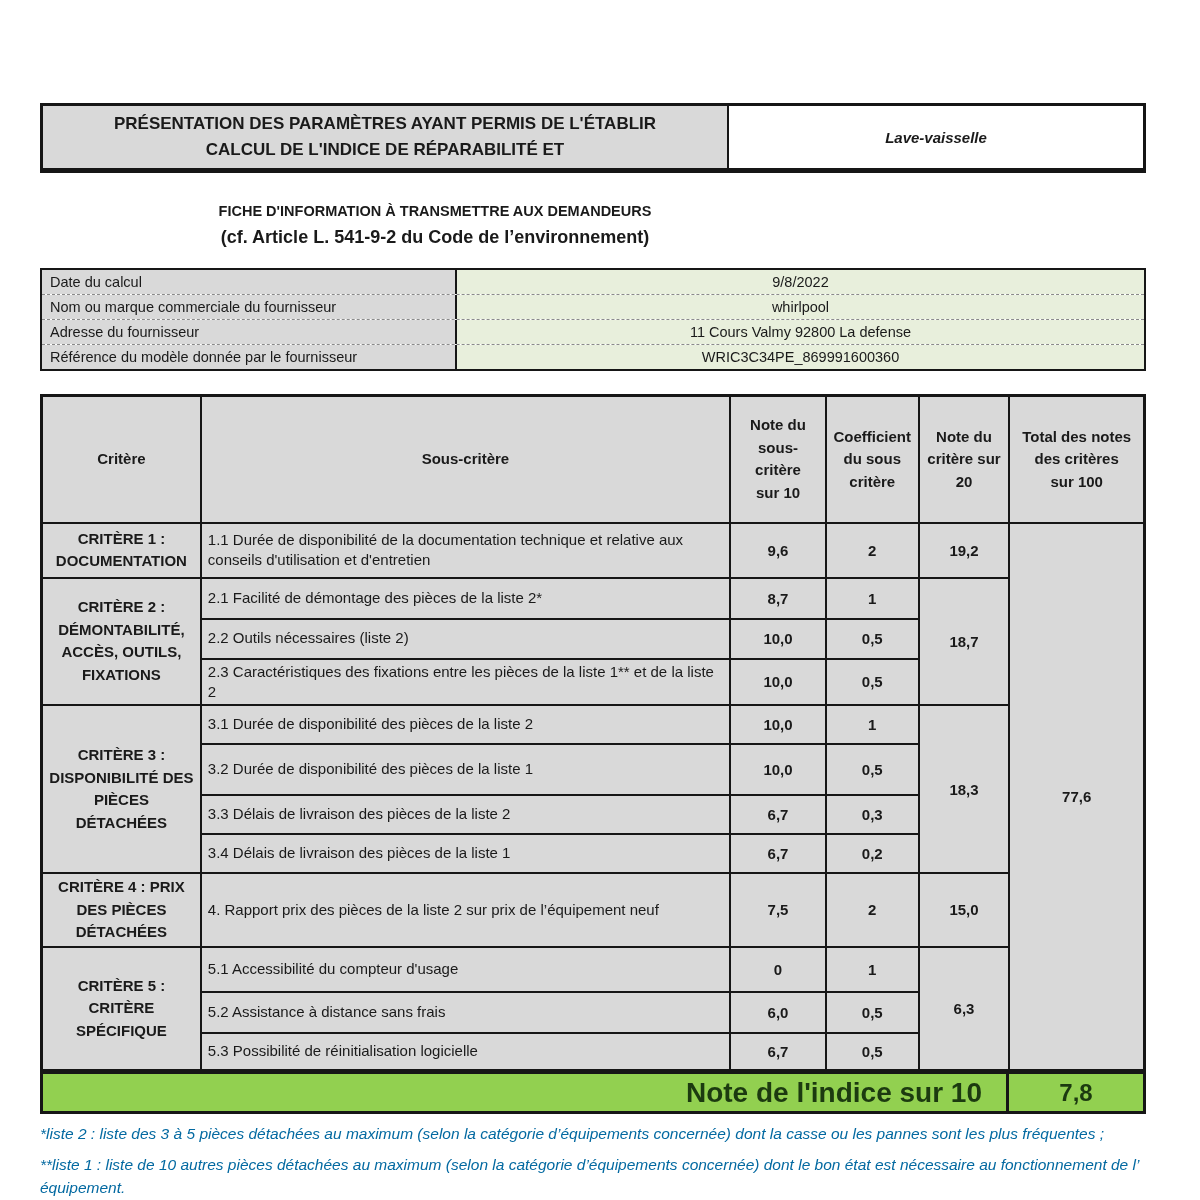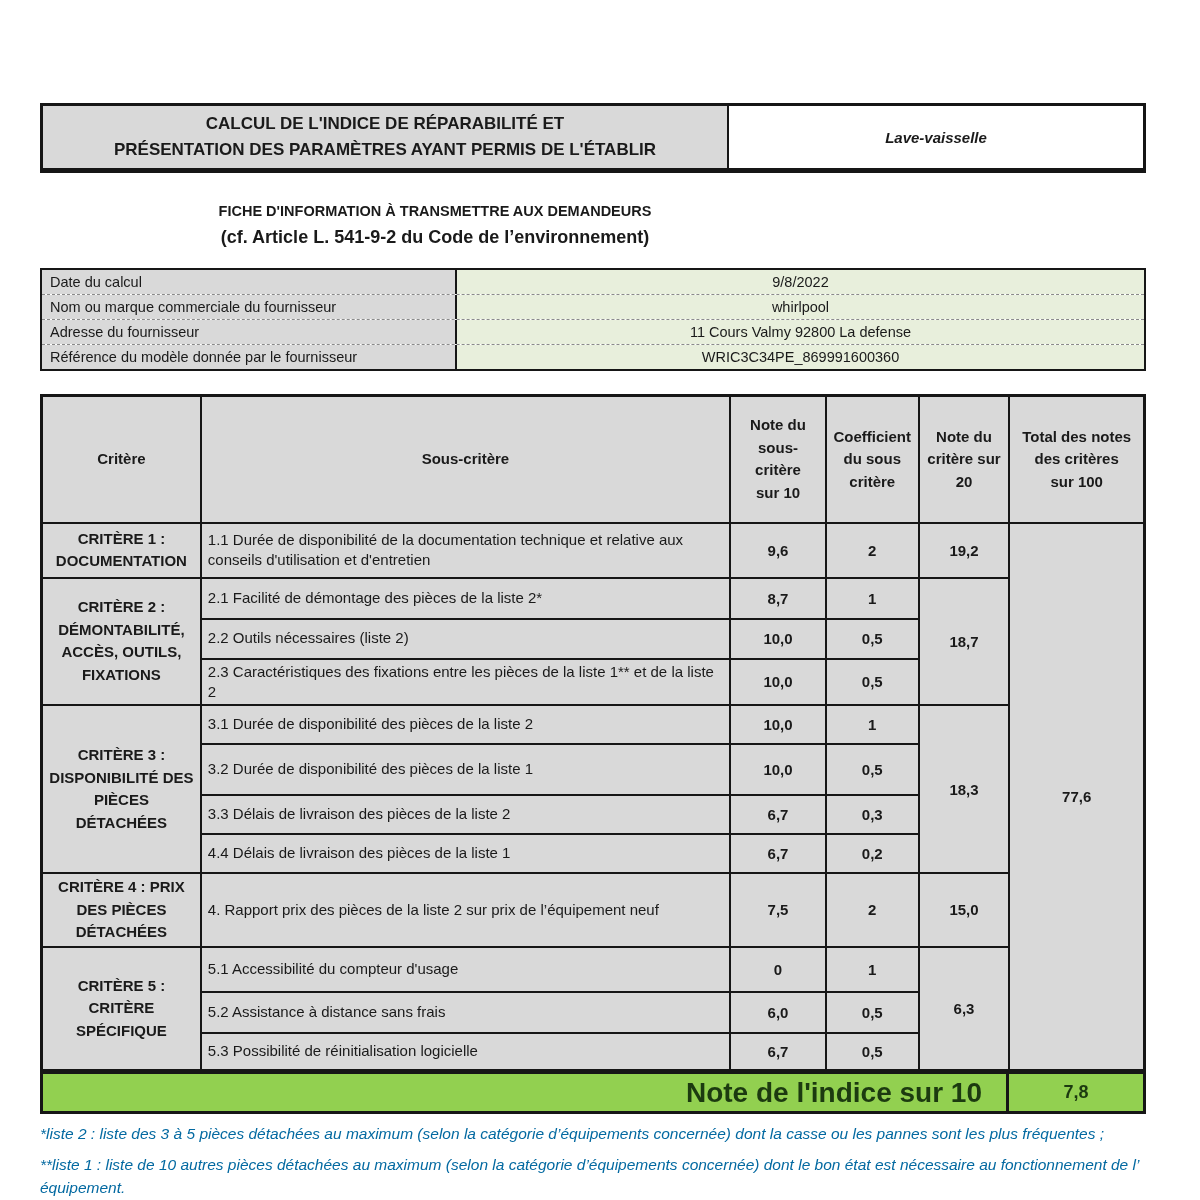--- a/index.html
+++ b/index.html
@@ -105,43 +105,43 @@
   .score-label{
     flex:1;
     display:flex;align-items:center;justify-content:flex-end;
     padding-right:24px;
     font-weight:bold;font-size:28px;color:#1c3a10;
   }
   .score-value{
     width:134px;
     border-left:3px solid #161616;
     display:flex;align-items:center;justify-content:center;
-    font-weight:bold;font-size:18px;color:#1c3a10;
+    font-weight:bold;font-size:24px;color:#1c3a10;
   }
 
   
   .footnotes{
     margin-top:9px;
     font-style:italic;
     font-size:15.5px;
     line-height:1.45;
     color:#0369a1;
   }
   .footnotes p{margin:0 0 9px 0;}
 </style>
 </head>
 <body>
 
 <div class="page">
   <div class="content">
 
     <div class="banner">
       <div class="banner-title">
+        <div>PRÉSENTATION DES PARAMÈTRES AYANT PERMIS DE L'ÉTABLIR</div>
         <div>CALCUL DE L'INDICE DE RÉPARABILITÉ ET</div>
-        <div>PRÉSENTATION DES PARAMÈTRES AYANT PERMIS DE L'ÉTABLIR</div>
       </div>
       <div class="banner-product">
         <span>Lave-vaisselle</span>
       </div>
     </div>
 
     <div class="subtitle">
       <div class="l1">FICHE D'INFORMATION À TRANSMETTRE AUX DEMANDEURS</div>
       <div class="l2">(cf. Article L. 541-9-2 du Code de l’environnement)</div>
     </div>
@@ -236,21 +236,21 @@
           <td class="souslabel">3.2 Durée de disponibilité des pièces de la liste 1</td>
           <td class="n10">10,0</td>
           <td class="coef">0,5</td>
         </tr>
         <tr class="cont" style="height:39px">
           <td class="souslabel">3.3 Délais de livraison des pièces de la liste 2</td>
           <td class="n10">6,7</td>
           <td class="coef">0,3</td>
         </tr>
         <tr class="cont" style="height:39px">
-          <td class="souslabel">4.4 Délais de livraison des pièces de la liste 1</td>
+          <td class="souslabel">3.4 Délais de livraison des pièces de la liste 1</td>
           <td class="n10">6,7</td>
           <td class="coef">0,2</td>
         </tr>
 
         <tr style="height:55px">
           <td class="critname">CRITÈRE 4 : PRIX
 DES PIÈCES
 DÉTACHÉES</td>
           <td class="souslabel">4. Rapport prix des pièces de la liste 2 sur prix de l’équipement neuf</td>
           <td class="n10">7,5</td>

